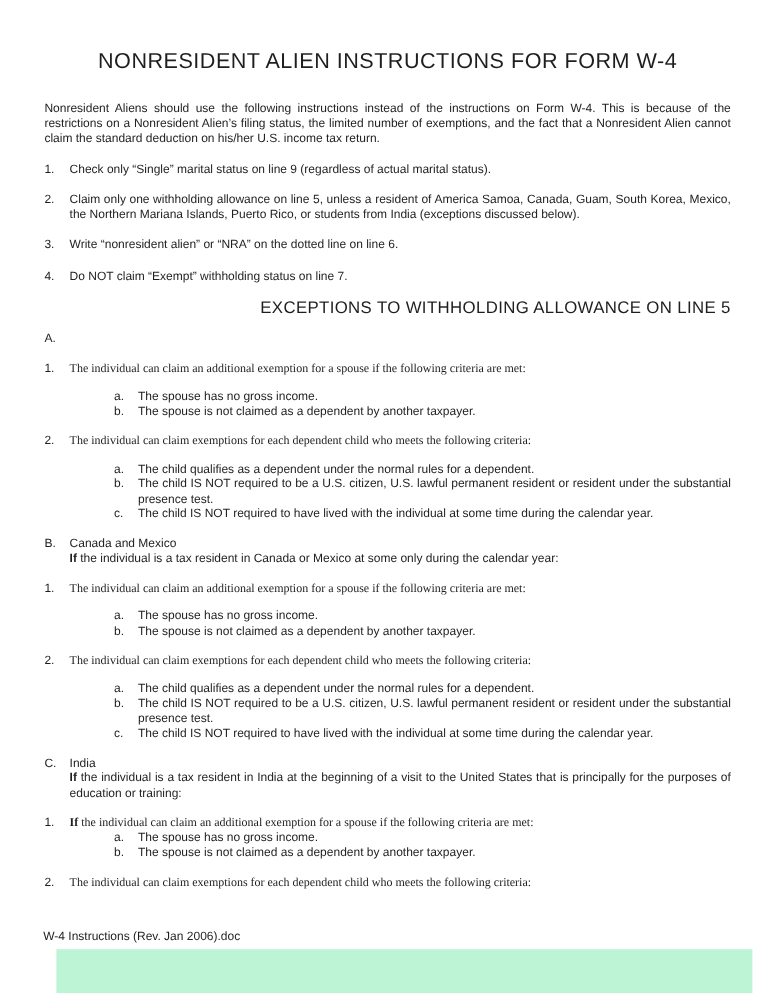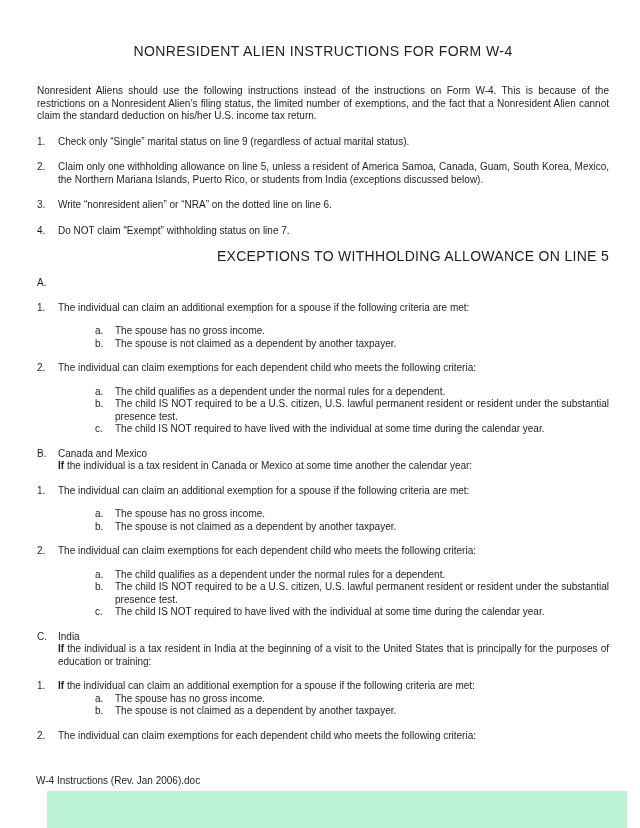--- a/index.html
+++ b/index.html
@@ -12,21 +12,21 @@
     font-family: "Liberation Sans", "DejaVu Sans", sans-serif;
     font-size: 10px;
     line-height: 12.5px;
     color: #1e1e1e;
   }
   .content { margin: 0 31px 0 37px; }
 
   .doc-title {
     margin-top: 43px;
     text-align: center;
-    font-size: 14px;
+    font-size: 18px;
     line-height: 16px;
     letter-spacing: 0.4px;
     white-space: nowrap;
   }
   .intro {
     margin-top: 26px;
     text-align: justify;
   }
   .main-list { margin-top: 1px; }
   .li-row { display: flex; margin-top: 13px; }
@@ -44,21 +44,21 @@
 
   .sections { margin-top: 0; }
   .sect { margin-top: 10px; }
   .sect-head-row { display: flex; margin-top: 12px; }
   .col-letter { flex: 0 0 21px; }
   .sect-head { flex: 1; }
   .sect-title { }
   .sect-intro { text-align: justify; }
 
   .item-row { display: flex; margin-top: 12px; }
-  .item-text { flex: 1; text-align: justify; }
+  .item-text { flex: 1; text-align: justify; font-family: Liberation Serif, serif; }
 
   .subs { margin-left: 58px; margin-top: 11px; }
   .subs.tight { margin-top: 0; }
   .sub-row { display: flex; }
   .col-sub { flex: 0 0 20px; }
   .sub-text { flex: 1; text-align: justify; }
 
   b { font-weight: bold; }
 
   .footer-filename {
@@ -145,21 +145,21 @@
               <span class="col-sub">c.</span>
               <div class="sub-text">The child IS NOT required to have lived with the individual at some time during the calendar year.</div>
             </div>
           </div>
         </div>
         <div class="sect">
           <div class="sect-head-row">
             <span class="col-letter">B.</span>
             <div class="sect-head">
               <div class="sect-title">Canada and Mexico</div>
-              <div class="sect-intro"><b>If</b><span> the individual is a tax resident in Canada or Mexico at some time another the calendar year:</span></div>
+              <div class="sect-intro"><b>If</b><span> the individual is a tax resident in Canada or Mexico at some only during the calendar year:</span></div>
             </div>
           </div>
           <div class="item-row">
             <span class="col-num">1.</span>
             <div class="item-text"><b></b><span>The individual can claim an additional exemption for a spouse if the following criteria are met:</span></div>
           </div>
           <div class="subs">
             <div class="sub-row">
               <span class="col-sub">a.</span>
               <div class="sub-text">The spouse has no gross income.</div>

